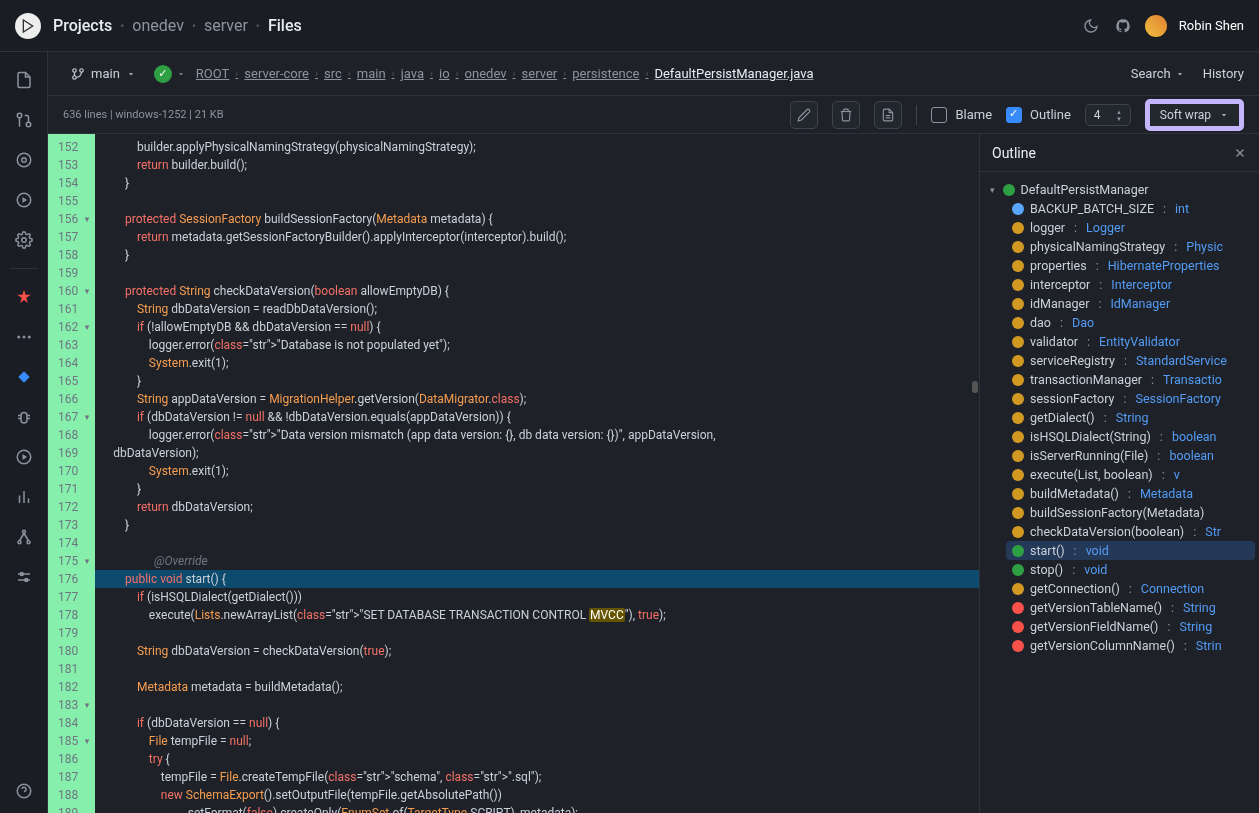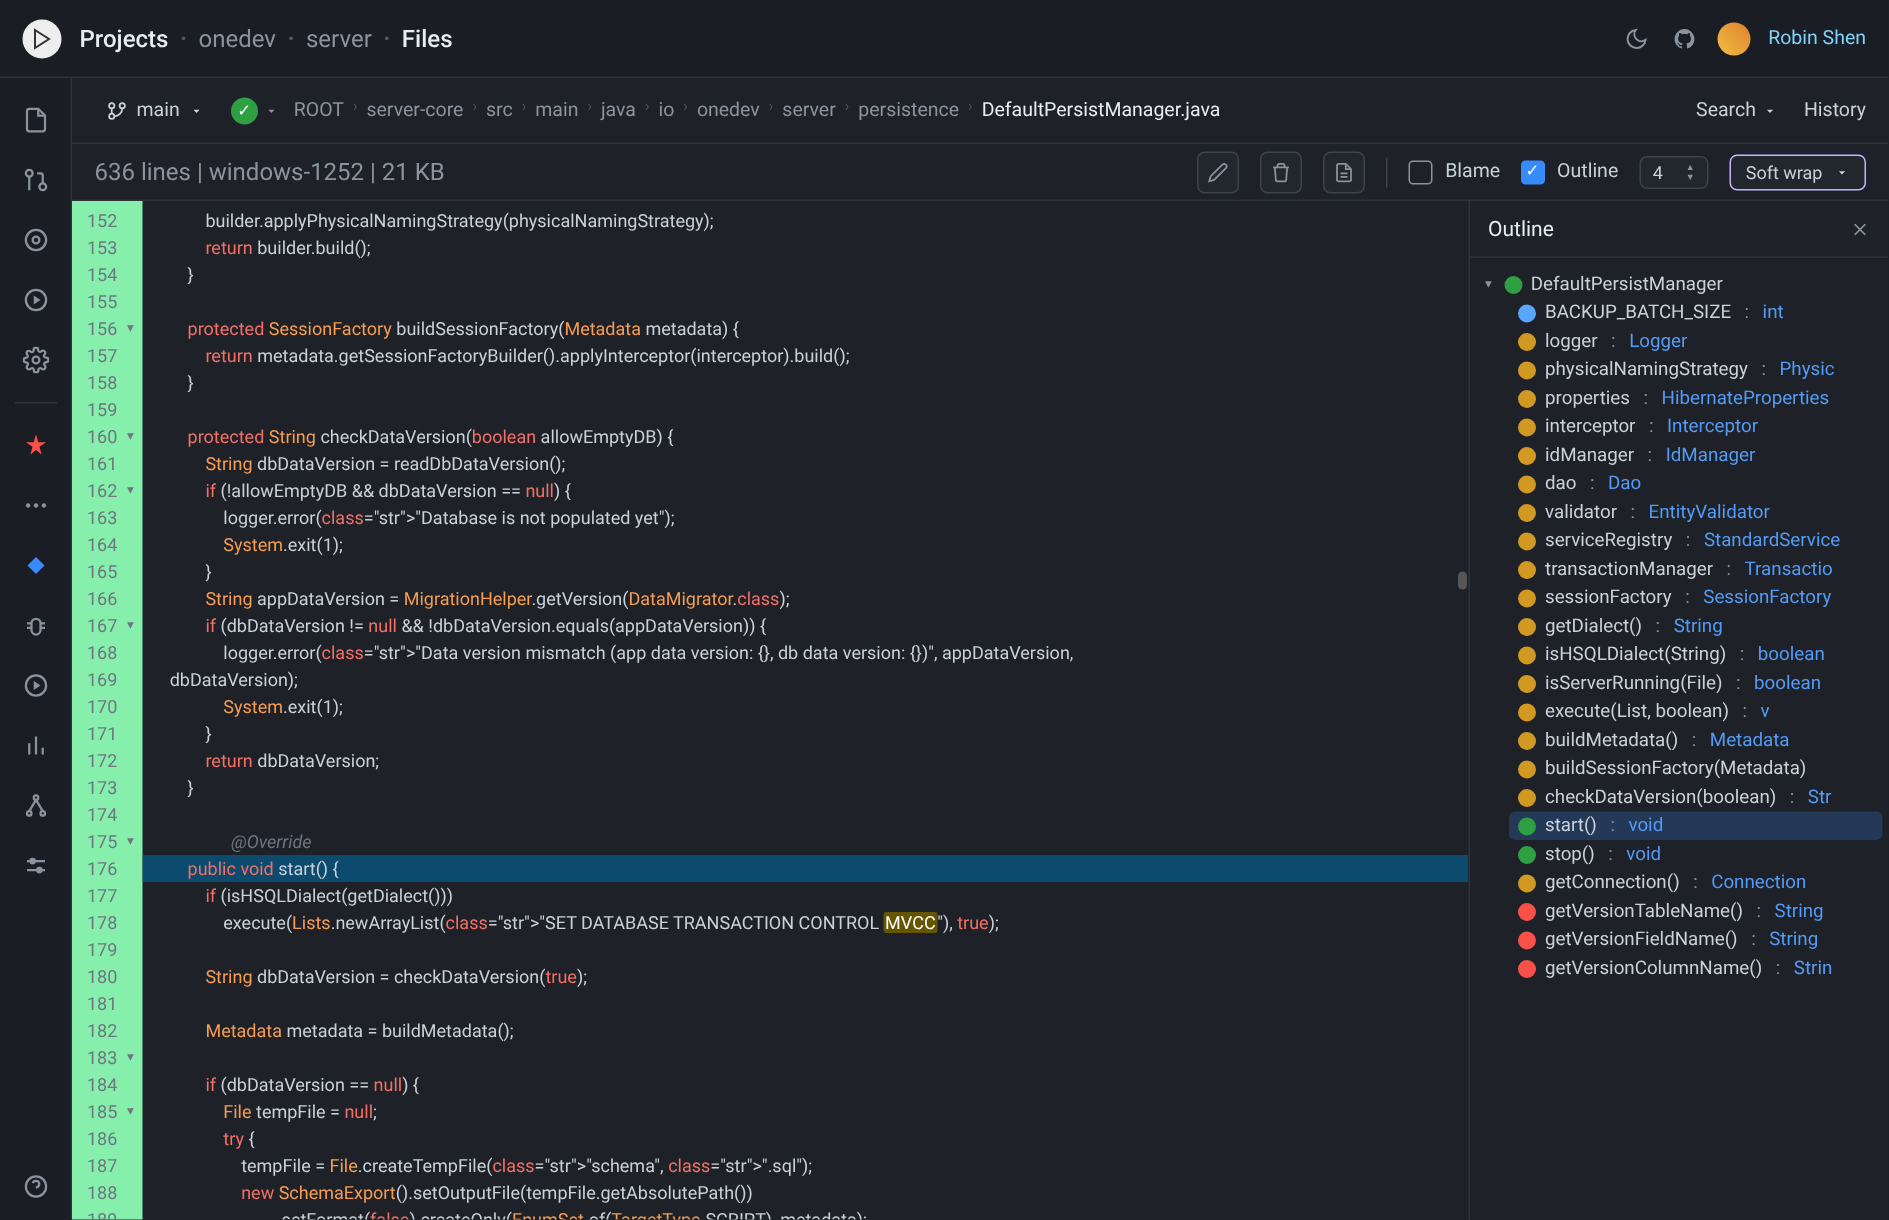--- a/index.html
+++ b/index.html
@@ -7,52 +7,52 @@
 
 .topbar { height: 52px; background: #1a1d23; display: flex; align-items: center; padding: 0 15px; border-bottom: 1px solid #2d333b; }
 .logo { width: 26px; height: 26px; border-radius: 50%; background: #eee; margin-right: 12px; display:flex; align-items:center; justify-content:center; color:#333; font-size:14px; }
 .breadcrumb { display: flex; align-items: center; gap: 8px; font-size: 16px; }
 .breadcrumb a { color: #8b949e; text-decoration: none; }
 .breadcrumb a.strong { color: #e6edf3; font-weight: 500; }
 .breadcrumb .sep { color: #555; font-size: 12px; }
 .topbar-right { margin-left: auto; display: flex; align-items: center; gap: 12px; }
 .icon-btn { width: 20px; height: 20px; display: flex; align-items: center; justify-content: center; color: #8b949e; cursor: pointer; }
 .avatar { width: 22px; height: 22px; border-radius: 50%; background: linear-gradient(45deg,#f0c040,#e08030); }
-.username { color: #7dd3fc; }
+.username { color: #ffffff; }
 
 .layout { display: flex; height: calc(100% - 46px); }
 
 .leftbar { width: 48px; background: #1a1d23; border-right: 1px solid #2d333b; display: flex; flex-direction: column; align-items: center; padding-top: 10px; gap: 4px; position: relative; }
 .leftbar .lb-item { width: 36px; height: 36px; display: flex; align-items: center; justify-content: center; color: #8b949e; border-radius: 6px; cursor: pointer; }
 .leftbar .divider { width: 28px; height: 1px; background: #2d333b; margin: 6px 0; }
 .leftbar .spacer { flex: 1; }
 
 .main { flex: 1; display: flex; flex-direction: column; overflow: hidden; }
 
 .path-row { height: 44px; display: flex; align-items: center; padding: 0 15px; gap: 10px; border-bottom: 1px solid #2d333b; }
 .branch-sel { display: flex; align-items: center; gap: 6px; color: #c9d1d9; cursor: pointer; padding: 4px 8px; border-radius: 4px; }
 .check-badge { width: 18px; height: 18px; border-radius: 50%; background: #2ea043; display:flex; align-items:center; justify-content:center; color:#fff; font-size:11px; }
-.path-crumbs { display: flex; gap: 6px; color: #8b949e; font-size: 13px; }
+.path-crumbs { display: flex; align-items: center; gap: 6px; color: #8b949e; font-size: 13px; text-decoration: underline; }
 .path-crumbs span.link { color: #8b949e; cursor: pointer; }
 .path-crumbs span.sep { color: #555; font-size: 10px; }
 .path-crumbs span.current { color: #e6edf3; }
 .path-row .right { margin-left: auto; display: flex; align-items: center; gap: 18px; }
 .dropdown-lbl { display: flex; align-items: center; gap: 4px; cursor: pointer; color: #c9d1d9; }
 
 .toolbar-row { height: 38px; display: flex; align-items: center; padding: 0 15px; border-bottom: 1px solid #2d333b; gap: 14px; }
-.file-stats { color: #8b949e; font-size: 16px; }
+.file-stats { color: #8b949e; font-size: 11px; }
 .toolbar-row .spacer { flex: 1; }
 .square-btn { width: 28px; height: 28px; border: 1px solid #3d444d; border-radius: 5px; display:flex; align-items:center; justify-content:center; color:#8b949e; cursor:pointer; background:#22272e; }
 .vr { width:1px; height:20px; background:#3d444d; }
 .toggle-wrap { display:flex; align-items:center; gap:8px; }
 .toggle { width:16px; height:16px; border:1.5px solid #8b949e; border-radius:3px; cursor:pointer; }
 .toggle.on { background:#388bfd; border-color:#388bfd; position:relative; }
 .toggle.on::after { content:"✓"; color:#fff; font-size:11px; position:absolute; top:-1px; left:2px; }
 .num-input { border:1px solid #3d444d; background:#22272e; color:#c9d1d9; padding:3px 8px; border-radius:5px; width:46px; font-size:12px; }
-.select-wrap { border:1px solid #c4b5fd; background:#22272e; color:#c9d1d9; padding:4px 10px; border-radius:5px; display:flex; align-items:center; gap:8px; cursor:pointer; font-size:12px; }
+.select-wrap { border:5px solid #c4b5fd; background:#22272e; color:#c9d1d9; padding:4px 10px; border-radius:5px; display:flex; align-items:center; gap:8px; cursor:pointer; font-size:12px; }
 
 .editor-area { flex:1; display:flex; overflow:hidden; }
 .code-panel { flex:1; overflow:hidden; display:flex; position:relative; }
 .gutter { background:#86efac; color:#6e7681; font-family: "SF Mono", Consolas, monospace; font-size:12px; text-align:right; padding:4px 6px 4px 10px; line-height:18px; user-select:none; }
 .gutter div { height:18px; display:flex; align-items:center; justify-content:flex-end; }
 .gutter .fold { color:#6e7681; margin-left:3px; width:8px; display:inline-block; font-size:9px; }
 .code { flex:1; font-family: "SF Mono", Consolas, monospace; font-size:12px; line-height:18px; padding:4px 0; white-space:pre; overflow:hidden; position:relative; }
 .code .line { height:18px; padding-left:6px; }
 .code .hl-line { background:#0c4a6e; }
 .kw { color:#f47067; }

